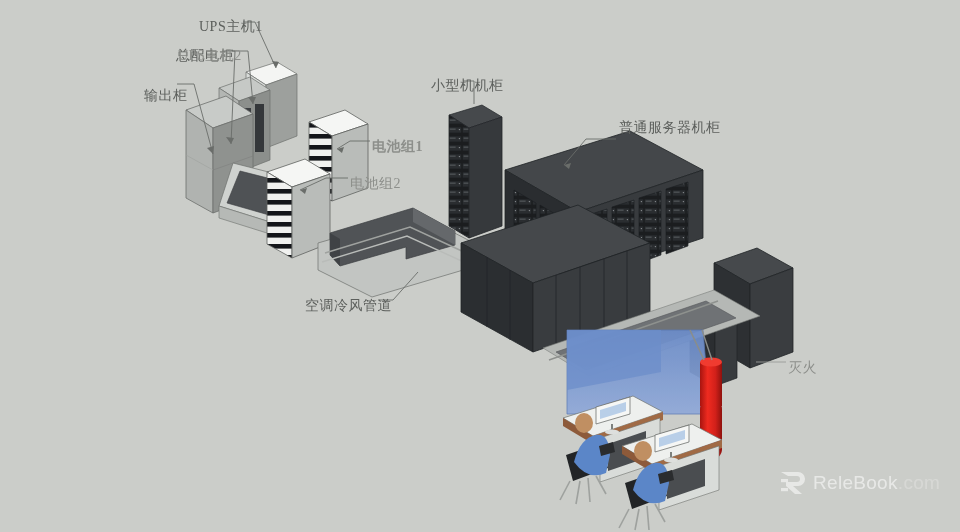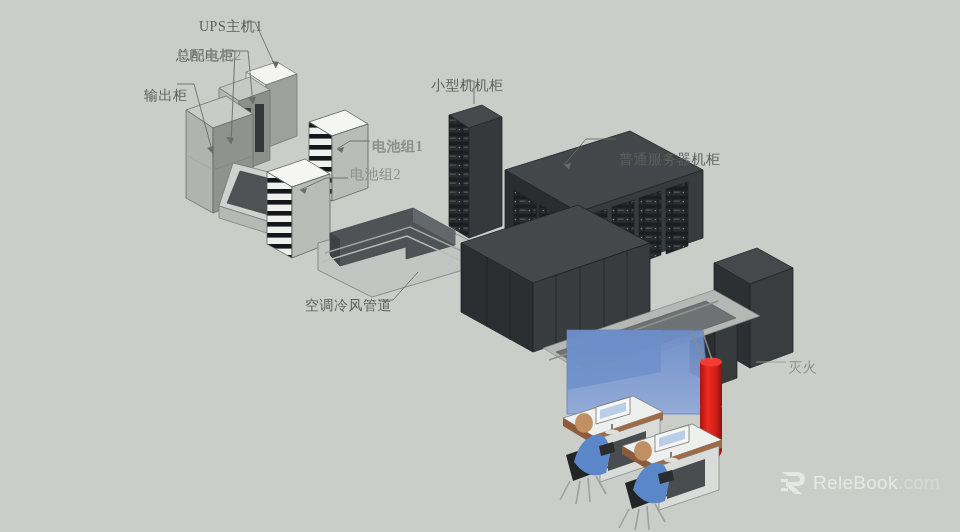--- a/index.html
+++ b/index.html
@@ -259,23 +259,23 @@
     <polyline points="786,362 756,362" stroke="#9a9c99"></polyline>
   </g>
 </svg>
 
 <div id="labels-layer">
   <div class="lbl" style="left:199px;top:20px;">UPS主机1</div>
   <div class="lbl" style="left:157px;top:49px;margin-left:19px;">总配电柜</div>
   <div class="lbl occluded" style="left:178px;top:49px;font-family:Liberation Serif, serif;">UPS主机2</div>
   <div class="lbl" style="left:144px;top:89px;font-family:Liberation Serif, serif;">输出柜</div>
   <div class="lbl occluded" style="left:372px;top:140px;font-weight:bold;">电池组1</div>
-  <div class="lbl occluded" style="left:350px;top:168px;">电池组2</div>
+  <div class="lbl occluded" style="left:350px;top:177px;">电池组2</div>
   <div class="lbl" style="left:407px;top:79px;margin-left:24px;">小型机机柜</div>
-  <div class="lbl" style="left:619px;top:153px;">普通服务器机柜</div>
+  <div class="lbl" style="left:619px;top:121px;">普通服务器机柜</div>
   <div class="lbl" style="left:305px;top:299px;">空调冷风管道</div>
   <div class="lbl occluded" style="left:788px;top:361px;text-align:right;">灭火</div>
 </div>
 
 <div id="watermark">
   <svg width="28" height="26" viewBox="0 0 28 26">
     <path d="M3 2 h17 a7 7 0 0 1 0 14 h-5 l9 8 h-7 l-9 -8 v-4 h11 a3 3 0 0 0 0 -6 h-9 z" fill="#ffffff"></path>
     <rect x="3" y="9" width="7" height="3.2" fill="#ffffff"></rect>
     <rect x="3" y="18" width="7" height="3.2" fill="#ffffff"></rect>
   </svg>

